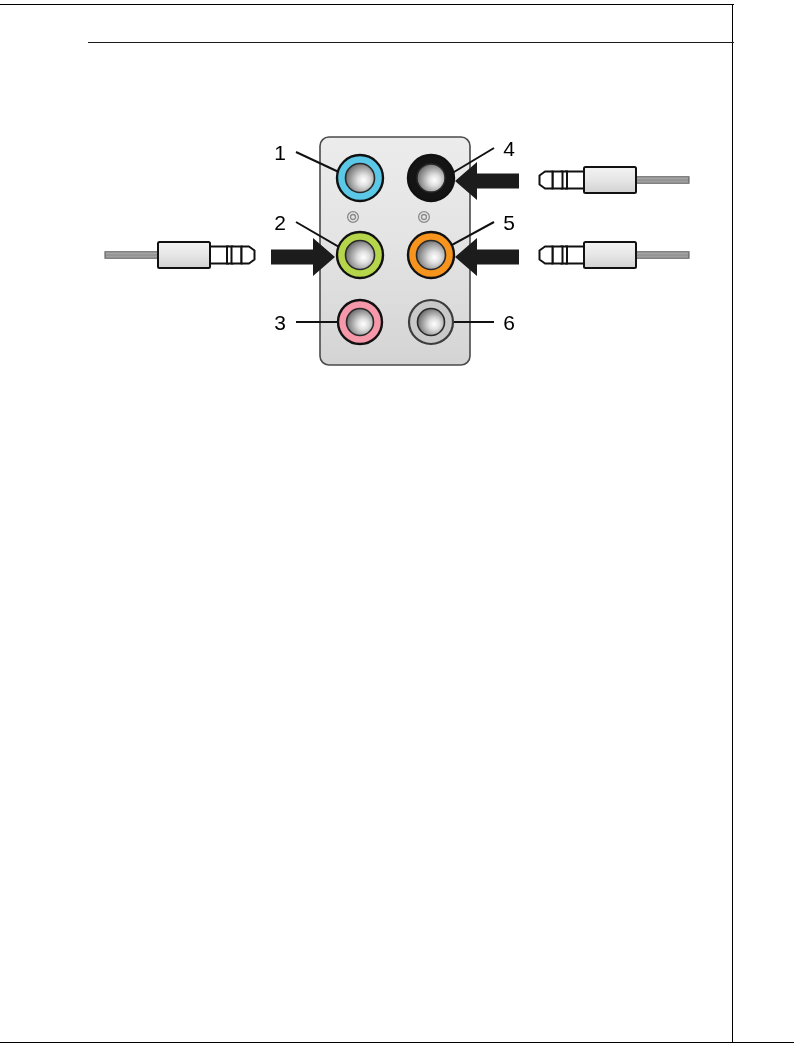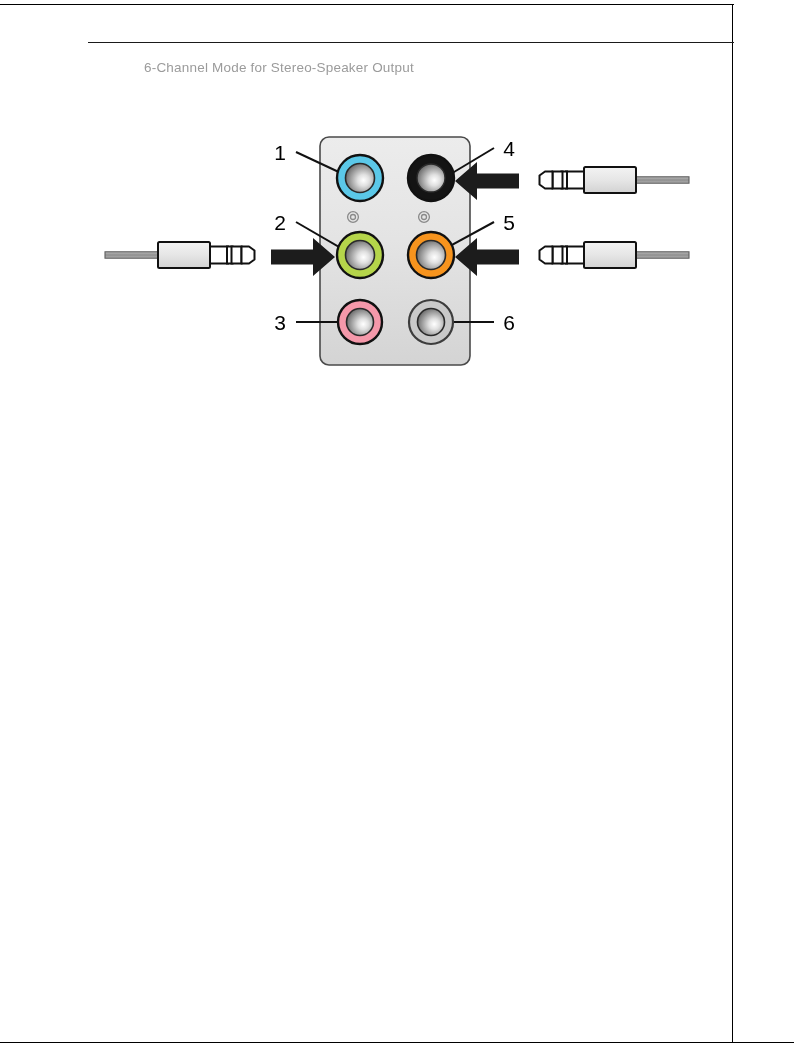--- a/index.html
+++ b/index.html
@@ -75,21 +75,20 @@
 </head>
 <body>
 
 <div id="page">
 
   <div class="rule-top"></div>
   <div class="rule-right"></div>
   <div class="rule-header"></div>
   <div class="rule-bottom"></div>
 
-  <div class="caption">6-Channel Mode for Stereo-Speaker Output</div>
 
   <div id="figure">
     <svg width="794" height="420" viewBox="0 0 794 420" xmlns="http://www.w3.org/2000/svg">
       <defs>
 
         <linearGradient id="panelGrad" x1="0" y1="0" x2="0" y2="1">
           <stop offset="0" stop-color="#ececec"></stop>
           <stop offset="0.45" stop-color="#e4e4e4"></stop>
           <stop offset="1" stop-color="#d4d4d4"></stop>
         </linearGradient>

